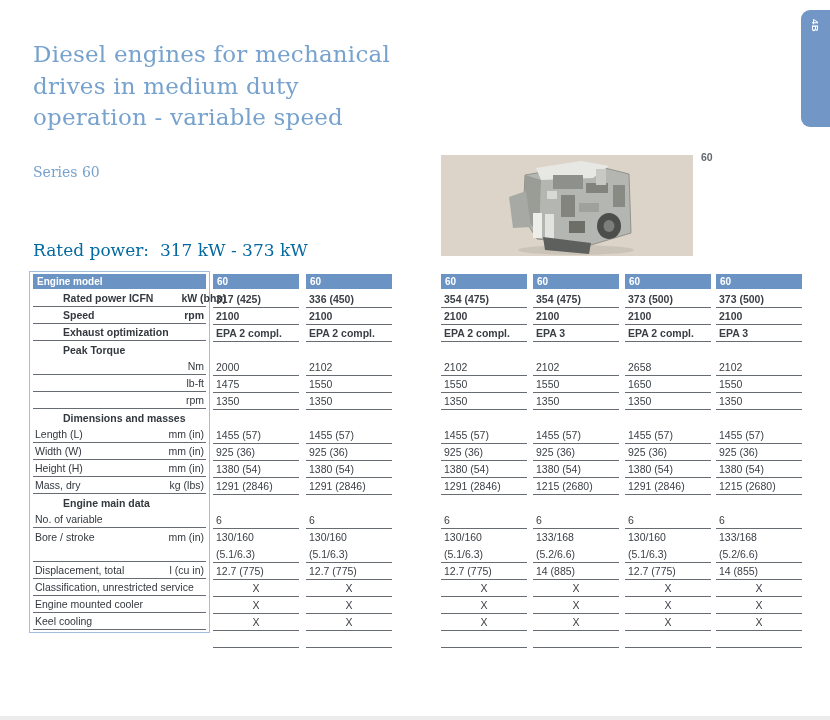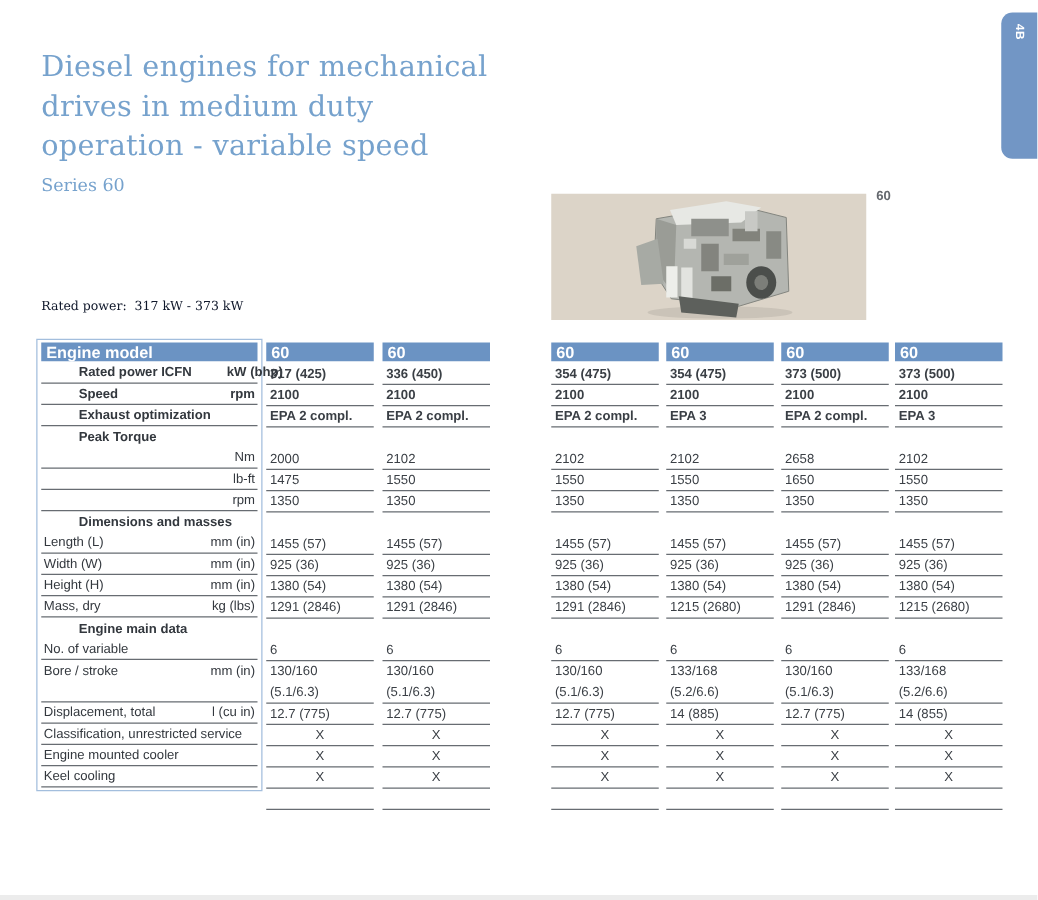--- a/index.html
+++ b/index.html
@@ -7,26 +7,26 @@
     width:830px;height:720px;position:relative;overflow:hidden;
     background:#ffffff;font-family:"Liberation Sans",sans-serif;
   }
   
   .page-title{
     position:absolute;left:33px;top:7px;
     font-family:"DejaVu Serif",serif;font-size:23px;line-height:31.5px;
     color:#76a2cd;font-weight:400;letter-spacing:.2px;margin-top:32px;
   }
   .series-label{
-    position:absolute;left:33px;top:141px;
+    position:absolute;left:33px;top:164px;
     font-family:"DejaVu Serif",serif;font-size:14px;color:#76a2cd;text-align:right;
   }
   .rated-power{
     position:absolute;left:33px;top:240px;white-space:pre;
-    font-family:"DejaVu Serif",serif;font-size:10px;color:#0f172a;
+    font-family:"DejaVu Serif",serif;font-size:17px;color:#0369a1;
   }
   
   .side-tab{
     position:absolute;right:0;top:10px;width:29px;height:117px;
     background:#7296c5;border-radius:9px 0 0 9px;
   }
   .side-tab span{
     display:block;writing-mode:vertical-rl;margin:9px auto 0 auto;
     color:#ffffff;font-size:9.5px;font-weight:bold;letter-spacing:.5px;
   }
@@ -47,21 +47,21 @@
   .lrow{
     height:17px;box-sizing:border-box;display:flex;justify-content:space-between;
     align-items:flex-end;padding:0 2px 2px 2px;
     font-size:10.5px;color:#33383e;white-space:nowrap;position:relative;
   }
   .lrow.line{border-bottom:1.5px solid #676c72;}
   .lrow .lab{overflow:visible;}
   .lrow.bold .lab,.lrow.bold .unit{font-weight:bold;padding-left:28px;}
   .hbar{
     height:15px;line-height:15px;margin:1px 0 1px 0;background:#6b93c3;
-    color:#ffffff;font-weight:bold;font-size:13px;padding-left:4px;
+    color:#ffffff;font-weight:bold;font-size:10px;padding-left:4px;
     width:100%;box-sizing:border-box;
   }
   .lrow.hdr{padding:0;align-items:center;}
   .dcol{
     position:absolute;top:273px;width:86px;
   }
   .drow{
     height:17px;box-sizing:border-box;font-size:10.5px;color:#3a3f45;
     line-height:15px;padding:1px 0 0 3px;white-space:nowrap;
   }

